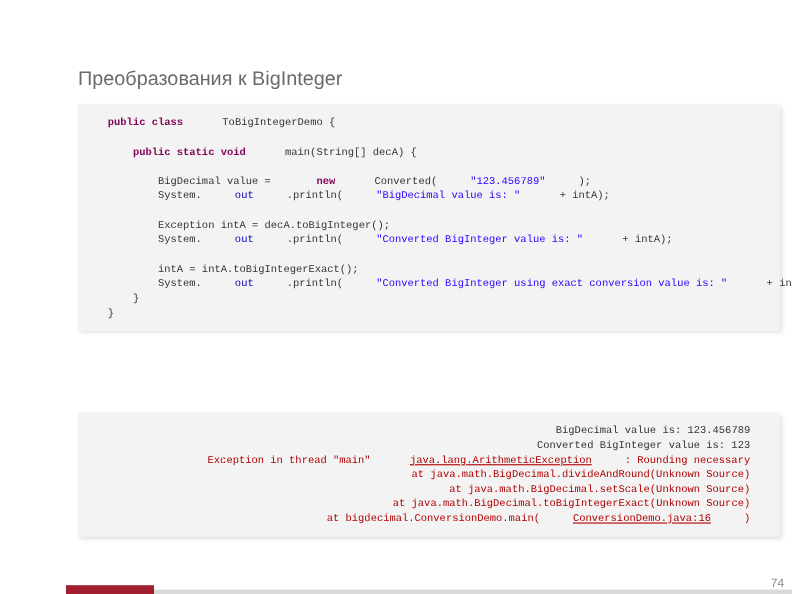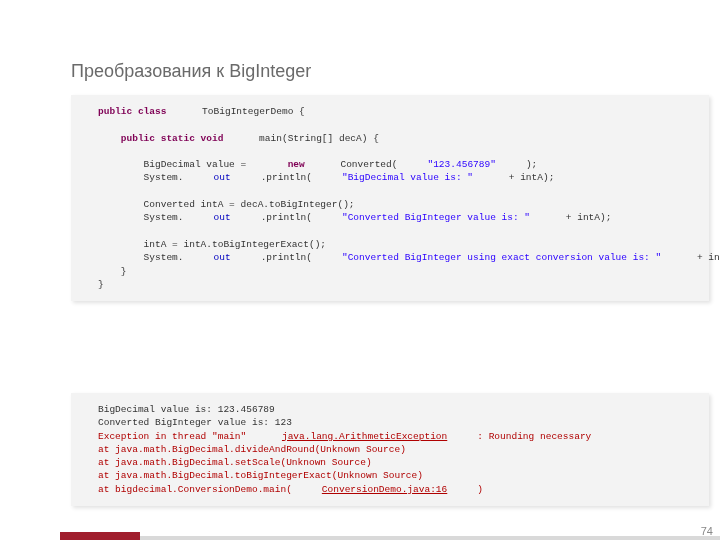--- a/index.html
+++ b/index.html
@@ -26,21 +26,21 @@
     background: #f3f3f3;
     box-shadow: 2px 2px 4px rgba(0,0,0,0.12);
     font-family: Consolas, "Courier New", monospace;
     font-size: 9.5px;
     line-height: 1.4;
     padding: 10px 12px;
     white-space: pre;
     color: #333;
   }
   .block1 { top: 50px; height: auto; }
-  .block2 { top: 348px; height: auto; }
+  .block2 { top: 330px; height: auto; text-align: right; }
   .kw { color: #7f0055; font-weight: bold; }                            
   .field { color: #0000c0; }                       
   .str { color: #2a00ff; }                         
   .err { color: #b00000; }                         
   .link { text-decoration: underline; }
   .page-num {
     position: absolute;
     right: 22px;
     bottom: 18px;
     font-size: 11px;
@@ -75,21 +75,21 @@
 
 <div class="title">Преобразования к BigInteger</div>
 
 <div class="code-block block1"><span class="kw">public class</span><span> ToBigIntegerDemo {</span>
 
 <span class="kw">    public static void</span><span> main(String[] decA) {</span>
 
 <span>        BigDecimal value =  </span><span class="kw">new</span><span> Converted(</span><span class="str">"123.456789"</span><span>);</span>
 <span>        System.</span><span class="field">out</span><span>.println(</span><span class="str">"BigDecimal value is: "</span><span> + intA);</span>
 
-<span>        Converted intA = decA.toBigInteger();</span>
+<span>        Exception intA = decA.toBigInteger();</span>
 <span>        System.</span><span class="field">out</span><span>.println(</span><span class="str">"Converted BigInteger value is: "</span><span> + intA);</span>
 
 <span>        intA = intA.toBigIntegerExact();</span>
 <span>        System.</span><span class="field">out</span><span>.println(</span><span class="str">"Converted BigInteger using exact conversion value is: "</span><span> + intA);</span>
 <span>    }</span>
 <span>}</span></div>
 
 <div class="code-block block2"><span>BigDecimal value is: 123.456789</span>
 <span>Converted BigInteger value is: 123</span>
 <span class="err">Exception in thread "main" </span><span class="err link">java.lang.ArithmeticException</span><span class="err">: Rounding necessary</span>

